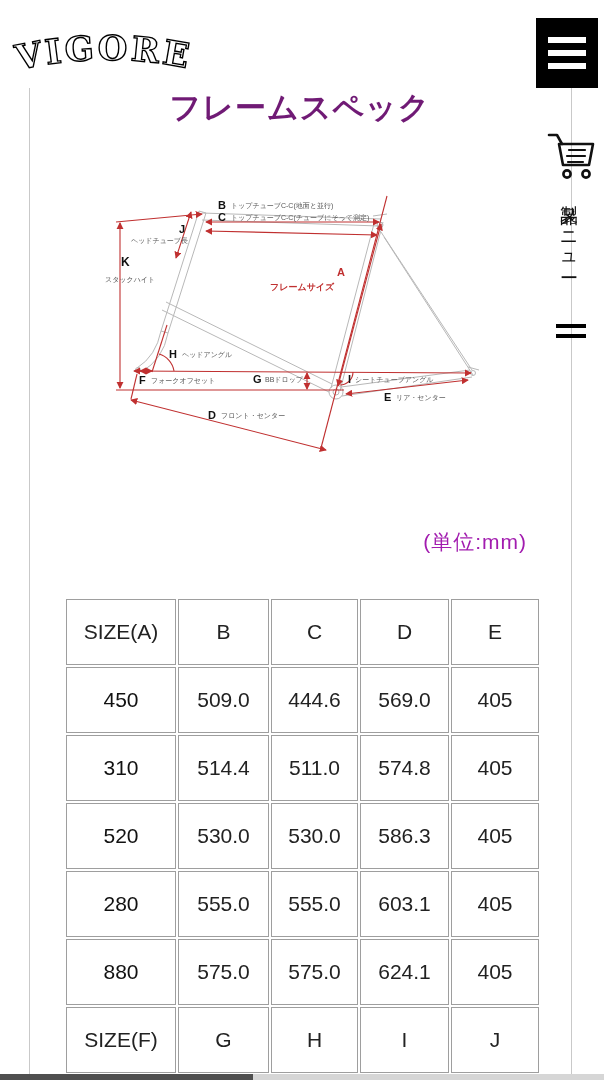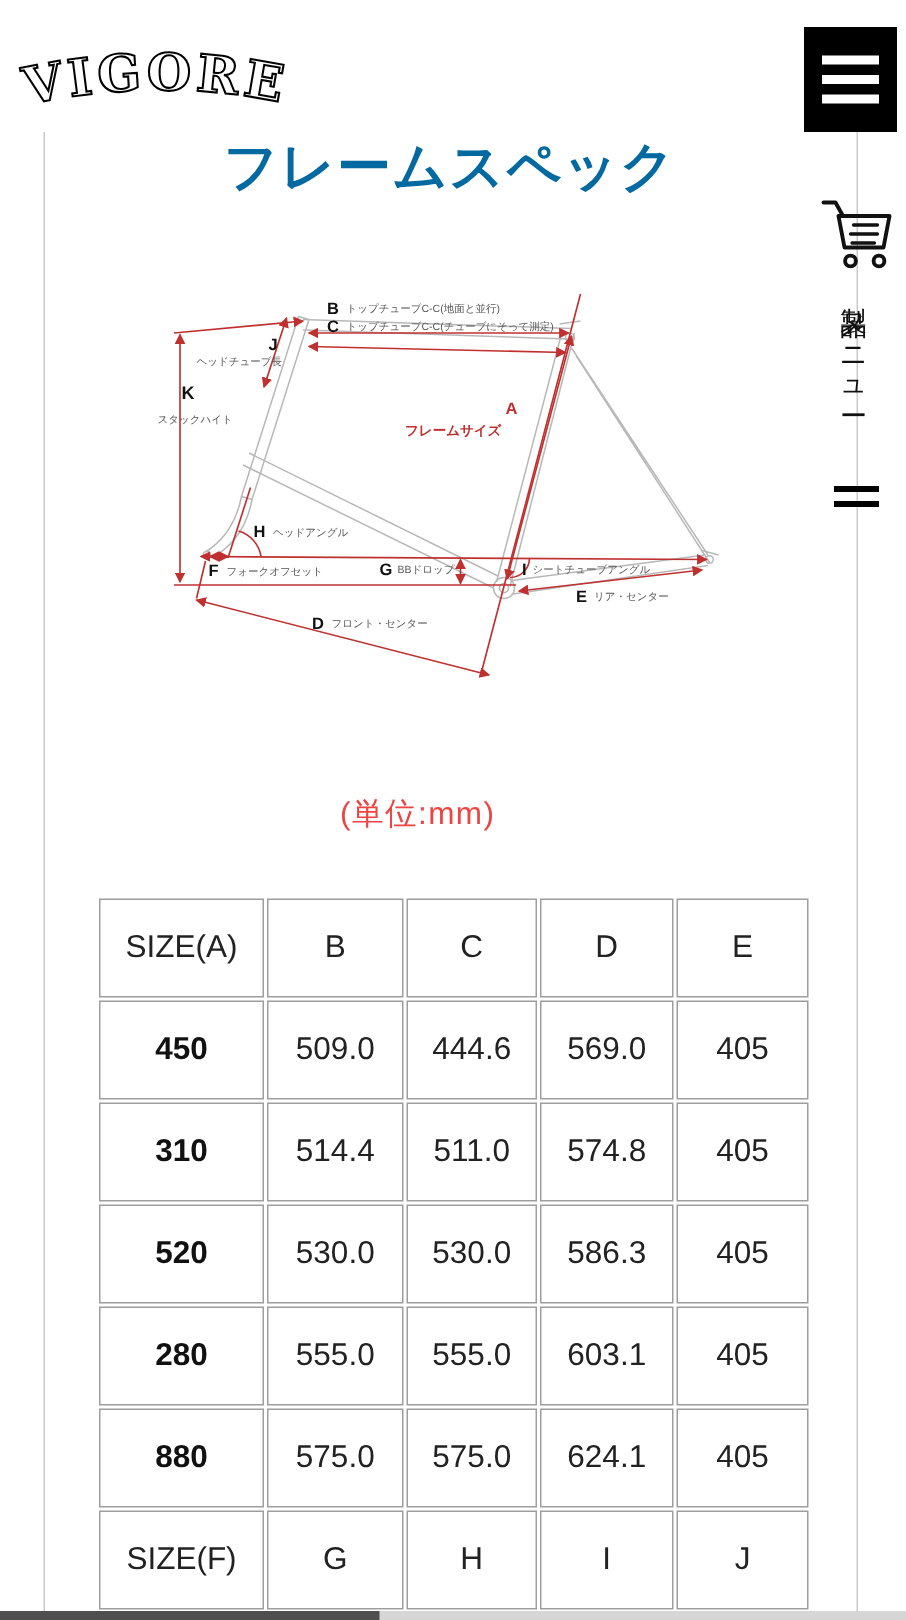--- a/index.html
+++ b/index.html
@@ -21,41 +21,41 @@
   .side-menu{
     position:absolute;left:557px;top:191px;height:140px;
     writing-mode:vertical-rl;text-orientation:mixed;
     font-size:18px;letter-spacing:3px;color:#111;cursor:pointer;white-space:nowrap;
   }
   .side-bars{position:absolute;left:556px;top:324px;width:30px;cursor:pointer;}
   .side-bars .bar{width:30px;height:4px;background:#000;margin-bottom:6px;}
   
   .page-title{
     position:absolute;left:30px;top:87px;width:540px;text-align:center;
-    font-size:36px;font-weight:bold;letter-spacing:1px;color:#0369a1;
+    font-size:31px;font-weight:bold;letter-spacing:1px;color:#701a75;
   }
   
   .diagram{position:absolute;left:103px;top:186px;}
   .dletter{font:bold 11px "Liberation Sans",sans-serif;fill:#111;}
   .dletter.red{fill:#c03030;}
   .ddesc{font:7px "Liberation Sans",sans-serif;fill:#555;}
   .ddesc.red{fill:#c03030;font-weight:bold;font-size:9px;}
   
-  .unit-note{position:absolute;left:30px;top:528px;width:497px;text-align:center;
-    font-size:21px;color:#ef4444;letter-spacing:1px;}
+  .unit-note{position:absolute;left:30px;top:528px;width:497px;text-align:right;
+    font-size:21px;color:#a21caf;letter-spacing:1px;}
   
   table.spec{
     position:absolute;left:64px;top:597px;
     border-collapse:separate;border-spacing:2px;
   }
   table.spec td,table.spec th{
     border:1px solid #9e9e9e;background:#fff;text-align:center;vertical-align:middle;
     height:64px;font-size:21px;font-weight:normal;color:#222;padding:0;
   }
-  table.spec td.size{font-weight:bold;color:#111;}
+  table.spec td.size{font-weight:normal;color:#111;}
   .c0{width:108px}.c1{width:89px}.c2{width:85px}.c3{width:87px}.c4{width:86px}
   
   .hscroll{position:absolute;left:0;top:1074px;width:604px;height:6px;background:#d6d6d6;}
   .hscroll .thumb{position:absolute;left:0;top:0;width:253px;height:6px;background:#4f4f4f;}
 </style>
 </head>
 <body>
 
 <svg class="logo" viewBox="0 0 190 56">
   <defs>

